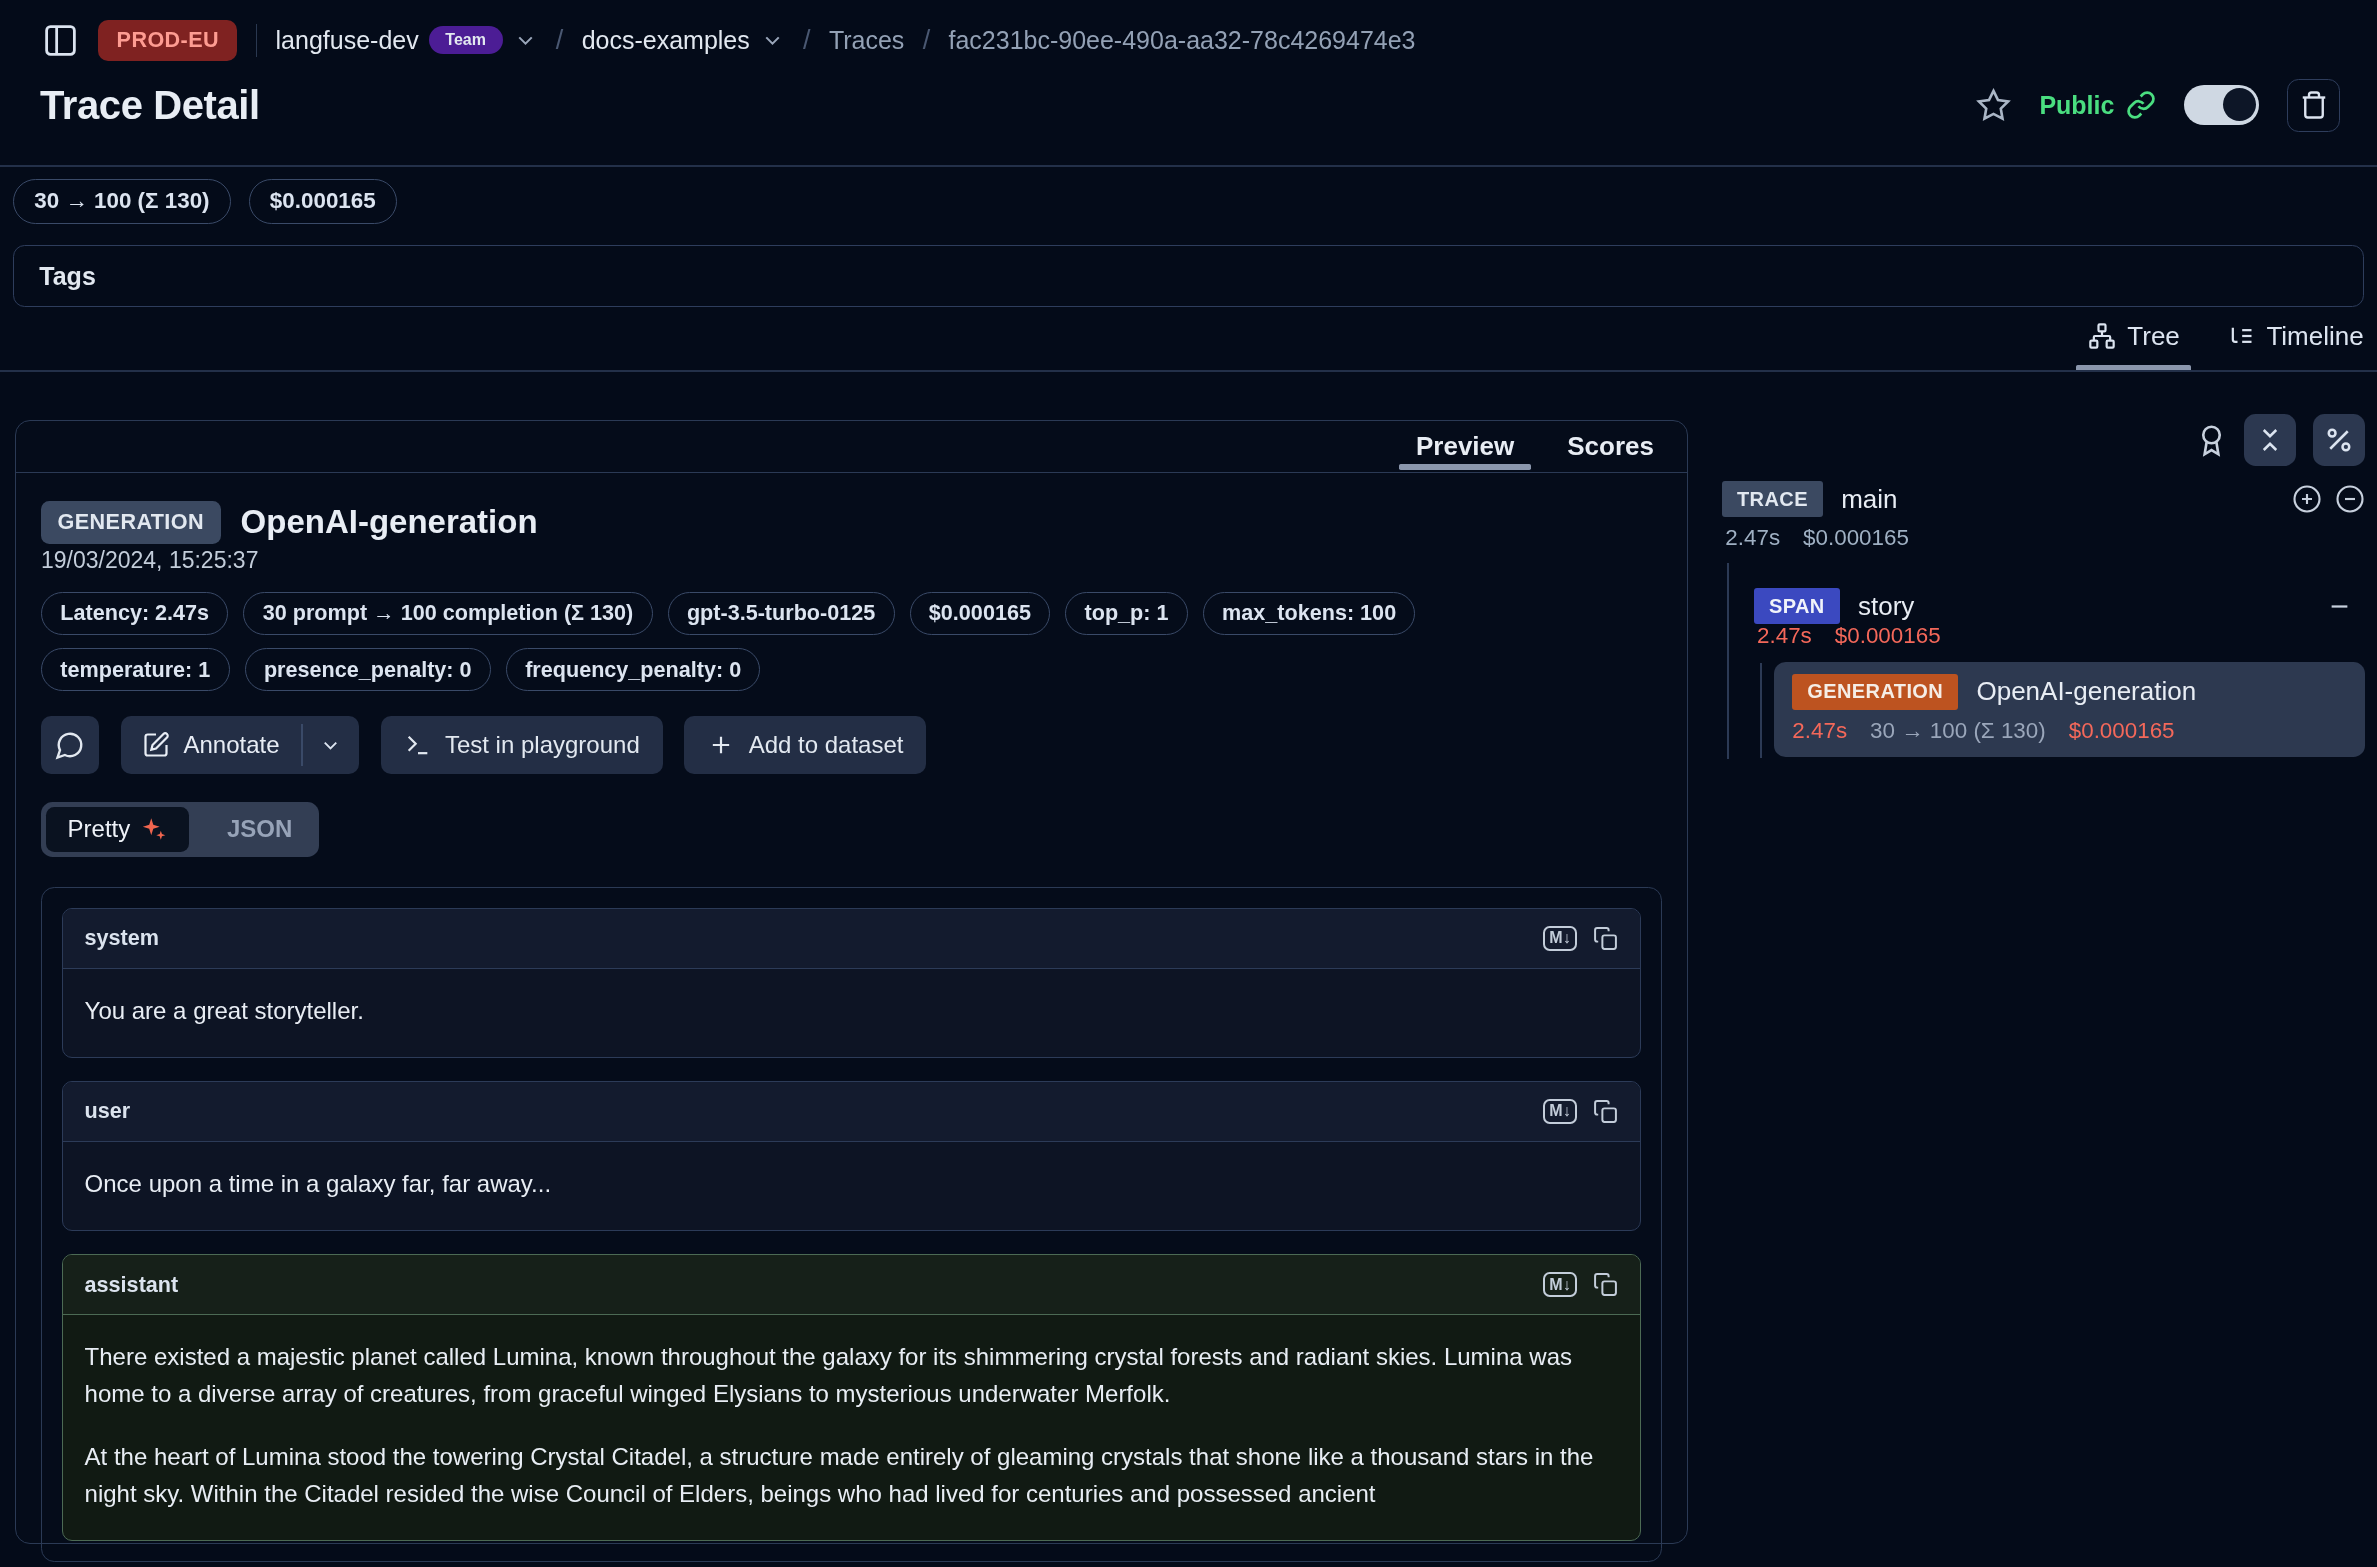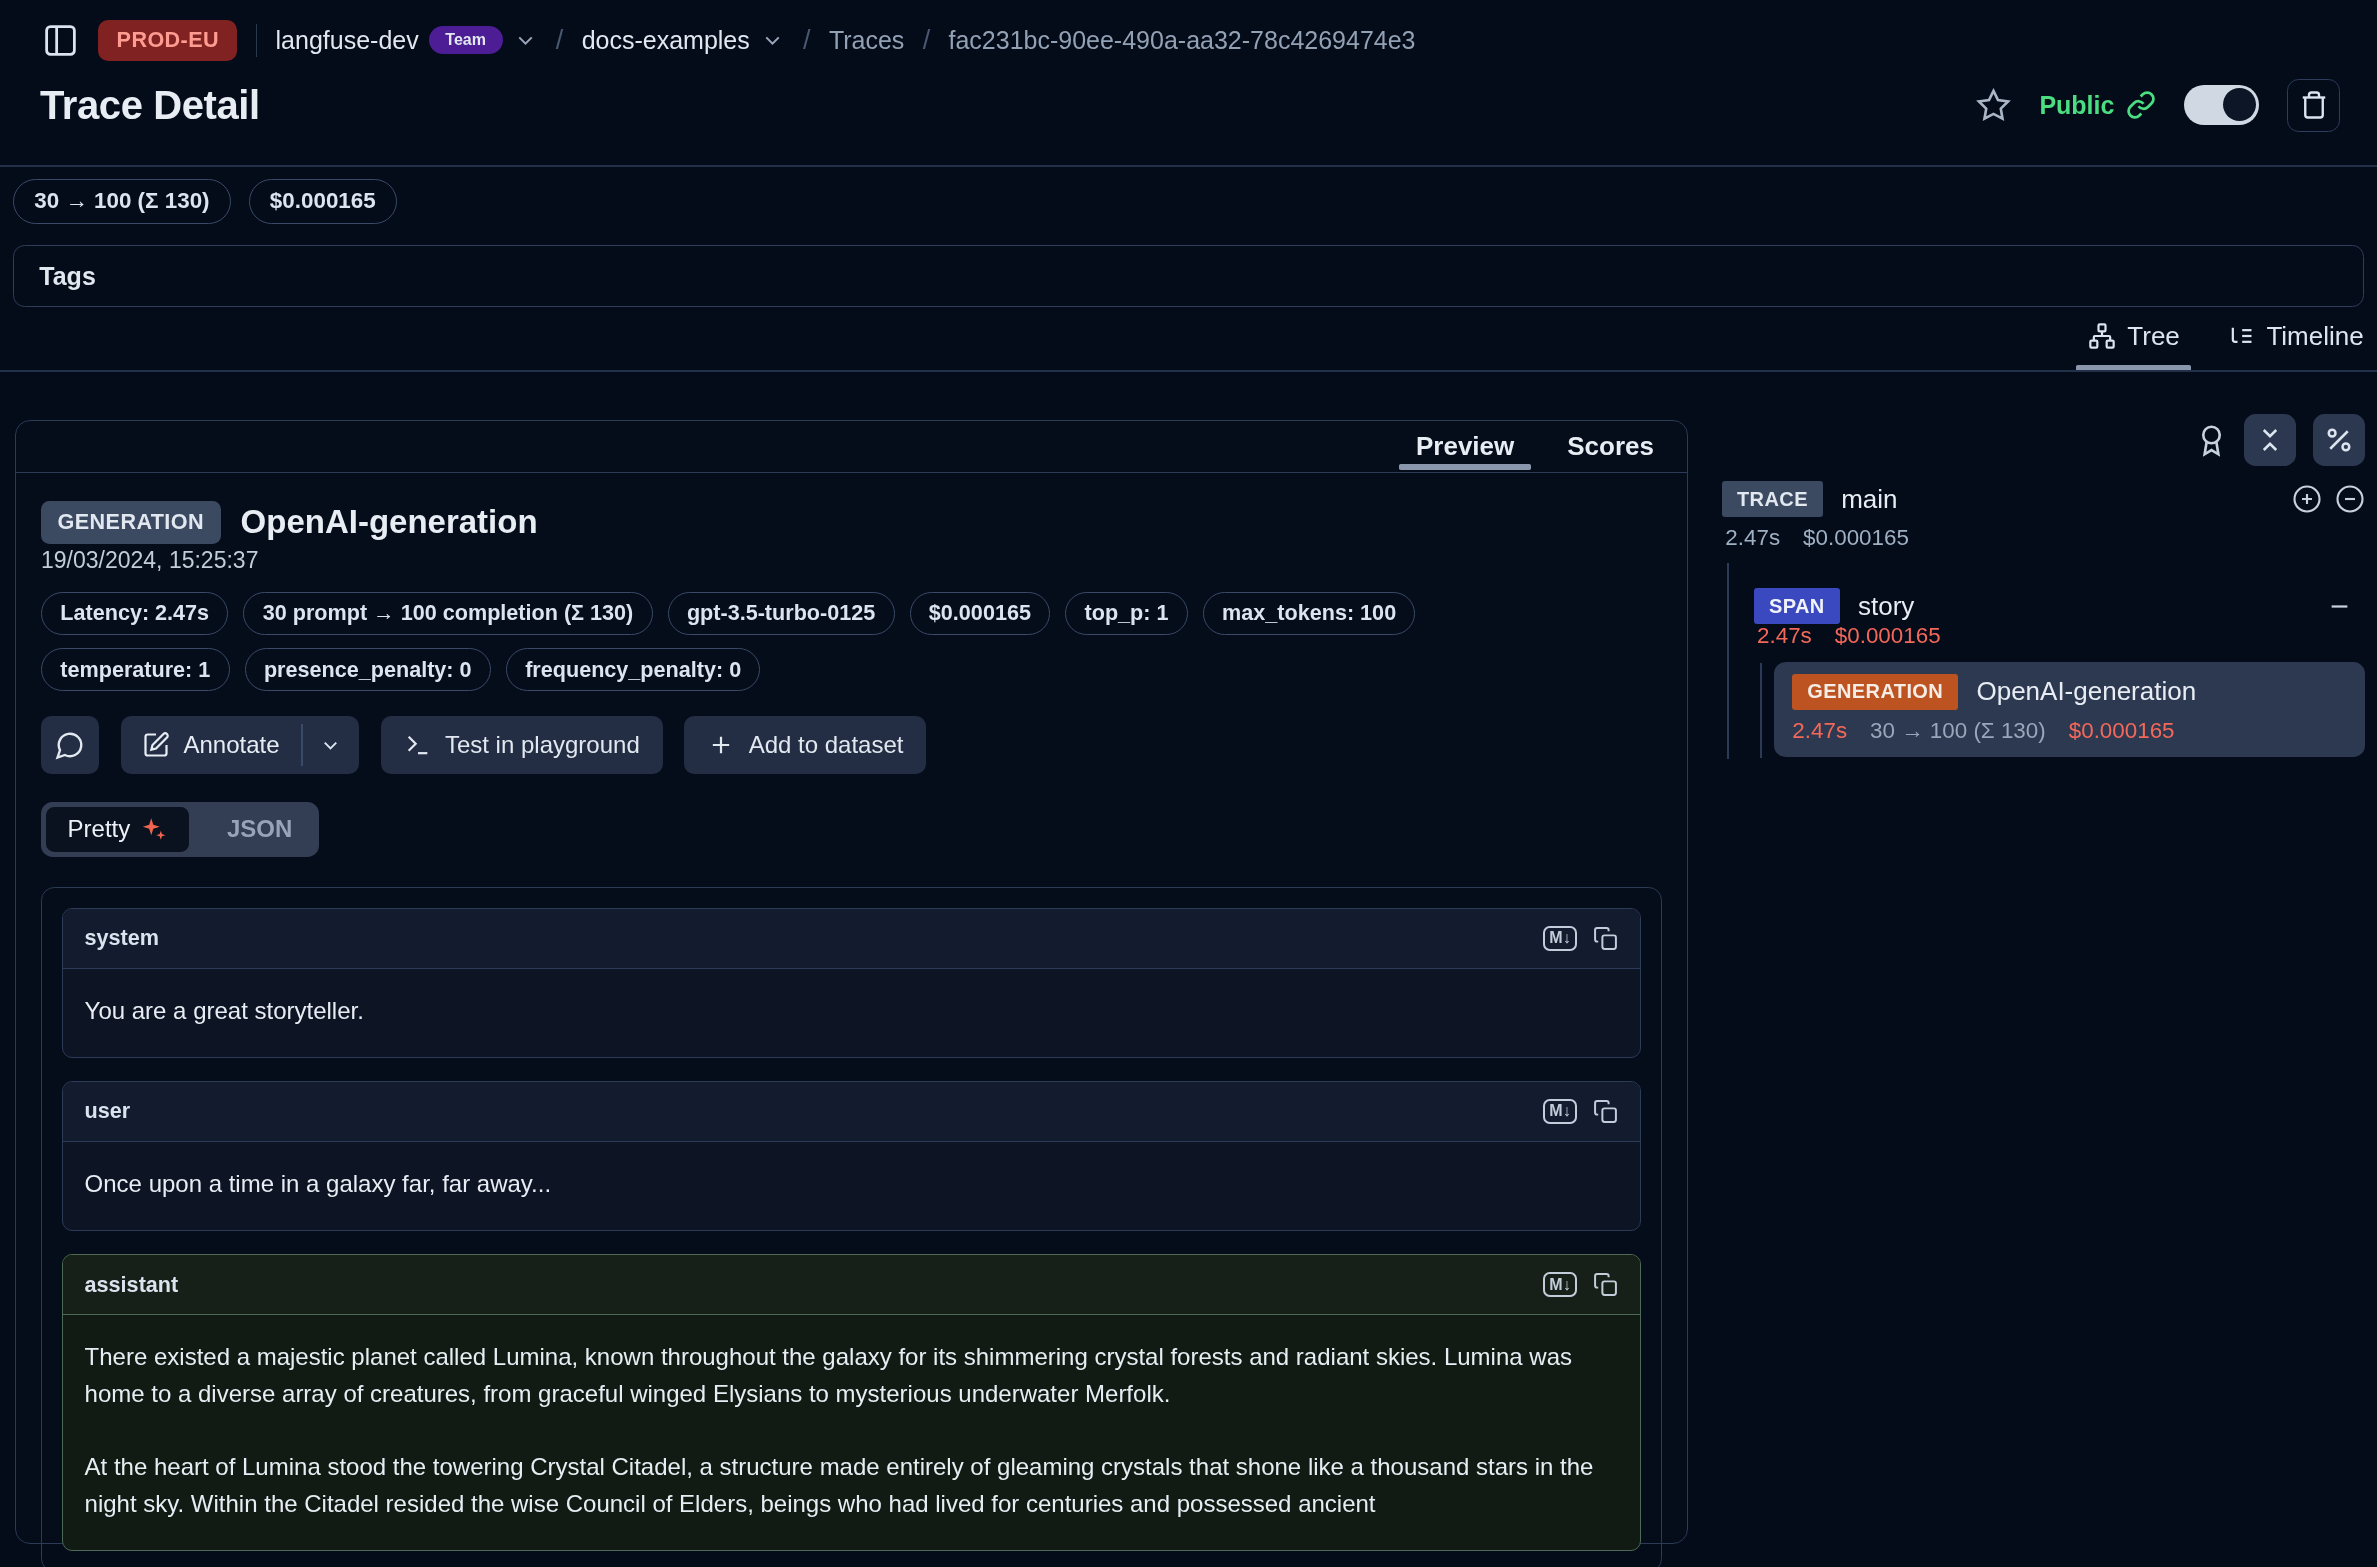--- a/index.html
+++ b/index.html
@@ -105,21 +105,21 @@
   .msg { border:1.7px solid #2c3b58; border-radius:10px; overflow:hidden; background:#0d1424; }
   .msg-head { height:60px; background:#131b2e; display:flex; align-items:center;
               padding:0 21.6px; border-bottom:1.7px solid #2c3b58; }
   .msg-role { font-size:21.6px; font-weight:600; color:#dbe3ee; }
   .msg-icons { margin-left:auto; display:flex; align-items:center; gap:16.6px; color:#c3cdda; }
   .md-chip { border:2.1px solid #c3cdda; border-radius:6.7px; font-size:16px; font-weight:700;
              padding:2.5px 4.2px; line-height:1; cursor:pointer; }
   .msg-body { padding:23px 21.6px 28px 21.6px; font-size:24px; line-height:1.55; color:#e8edf4; }
   .msg.assistant { border-color:#4c6a54; background:#111a13; }
   .msg.assistant .msg-head { background:#162019; border-bottom-color:#4c6a54; }
-  .msg-body p + p { margin-top:35px; }
+  .msg-body p + p { margin-top:25px; }
 
   
   .tree-panel { position:absolute; top:414px; left:1722px; width:643px; height:499px; }
   .tree-tools { display:flex; justify-content:flex-end; align-items:center; gap:16.6px; }
   .tool-plain { color:#c7d0dd; cursor:pointer; }
   .tool-btn { width:52px; height:52px; background:#2c3850; border-radius:11.6px; color:#dce4f0;
               display:flex; align-items:center; justify-content:center; cursor:pointer; }
 
   .trace-row { position:absolute; top:67px; left:0; right:0; display:flex; align-items:center; gap:18.3px; cursor:pointer; }
   .tree-badge { font-size:20px; font-weight:600; padding:6.7px 15px; border-radius:3px; letter-spacing:0.4px; }

